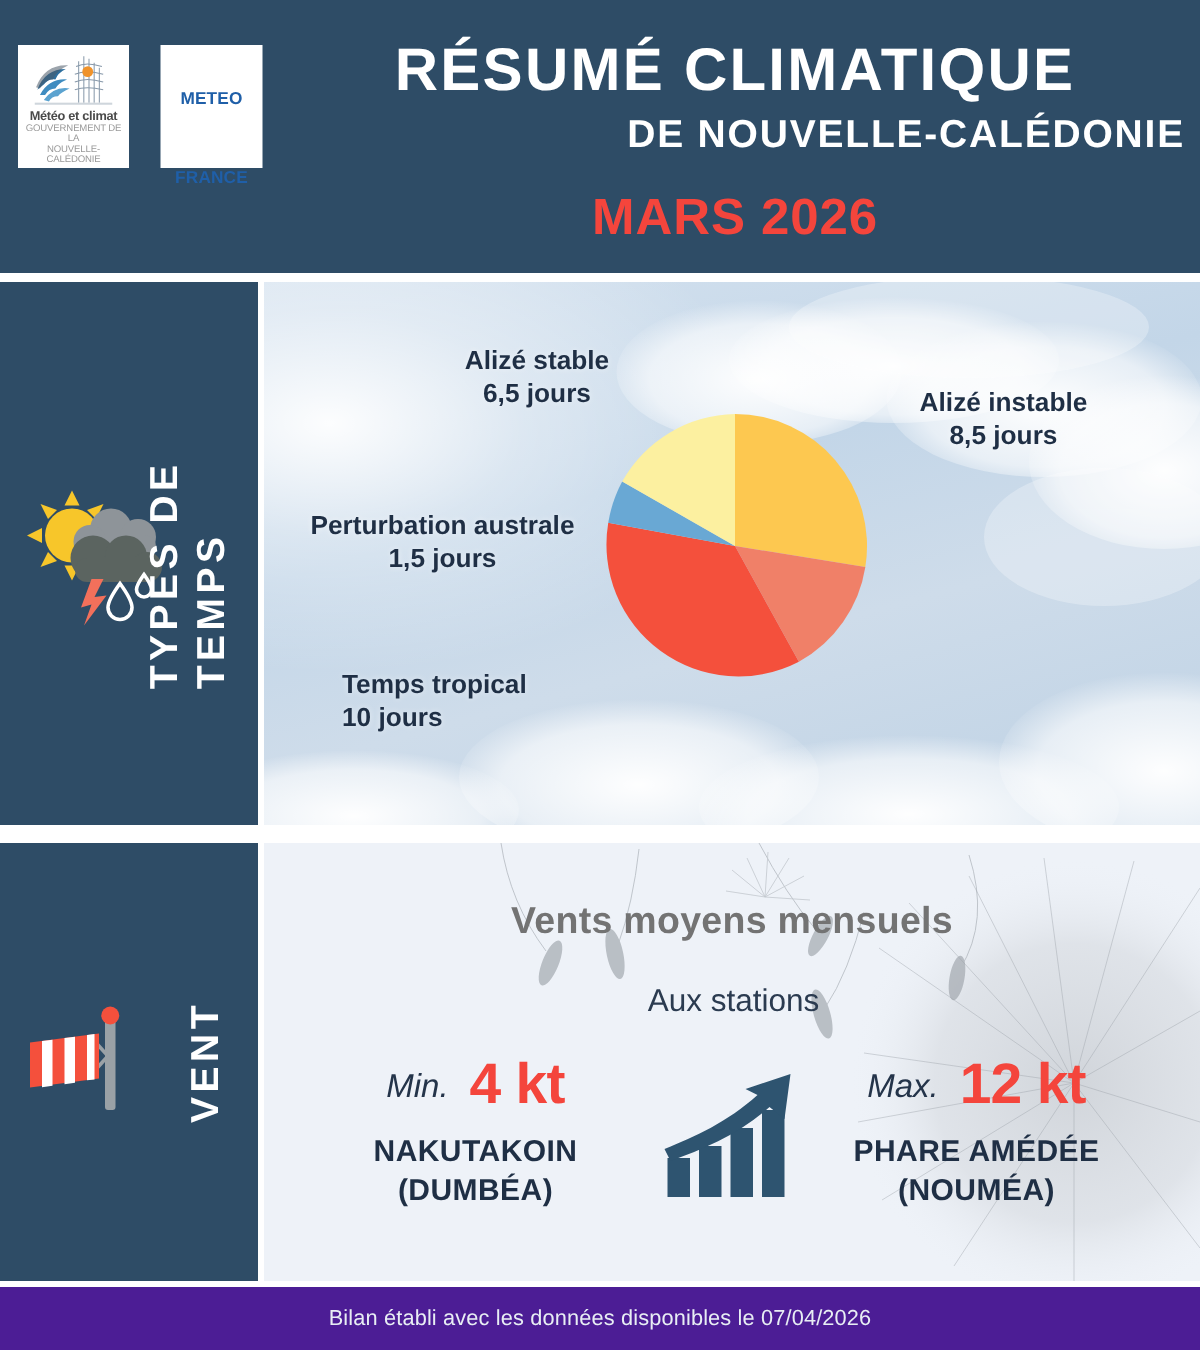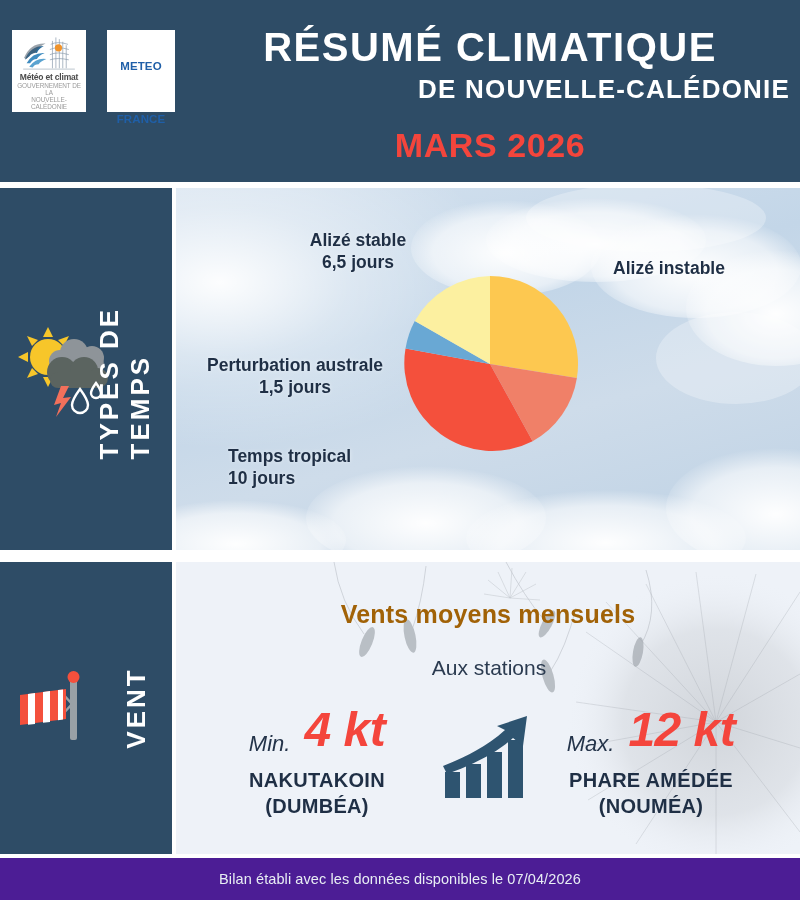--- a/index.html
+++ b/index.html
@@ -118,21 +118,21 @@
     width: 180px; height: 180px;
   }
   .pie-label {
     position: absolute;
     color: #1f2f45; font-weight: bold;
     font-size: 17.5px; line-height: 1.25;
     text-shadow: 0 0 4px rgba(255,255,255,.55);
   }
   #lab-alize-stable   { left: 92px;  top: 42px;  width: 180px; text-align: center; }
   #lab-alize-instable { left: 388px; top: 70px;  width: 210px; text-align: center; }
-  #lab-perturbation   { left: 0px;   top: 152px; width: 238px; text-align: center; margin-top: 15px; }
+  #lab-perturbation   { left: 0px;   top: 152px; width: 238px; text-align: center; }
   #lab-anticyclone    { left: 398px; top: 232px; width: 216px; text-align: center; }
   #lab-tropical       { left: 52px;  top: 258px; width: 190px; }
 
   
   #sec-wind {
     position: absolute; left: 0; top: 562px;
     width: 800px; height: 292px;
   }
   #rail-label-wind {
     right: 20px; top: 50%; transform: translateY(-50%) rotate(180deg);
@@ -142,41 +142,41 @@
     position: absolute; left: 12px; top: 50%;
     transform: translateY(-50%);
     width: 96px; height: 96px;
   }
   #panel-wind { background: #eef2f8; }
   #panel-wind .dandelion-svg { position:absolute; left:0; top:0; width:100%; height:100%; }
 
   #wind-title {
     position: absolute; left: 0; top: 38px; width: 624px;
     text-align: center;
-    color: #a16207; font-weight: bold; font-size: 25px;
+    color: #737373; font-weight: bold; font-size: 25px;
     letter-spacing: 0.2px;
   }
   #wind-subtitle {
     position: absolute; left: 148px; top: 94px; width: 330px;
     text-align: center;
     color: #2b3b50; font-size: 21px;
   }
 
   .station-block { position: absolute; width: 270px; text-align: center; }
   #station-min { left: 6px;   top: 140px; }
   #station-max { left: 340px; top: 140px; }
 
   .kt-row {
-    display: flex; align-items: flex-end; justify-content: center; gap: 14px;
+    display: flex; align-items: center; justify-content: center; gap: 14px;
   }
   .kt-prefix {
     font-size: 22px; font-style: italic; color: #24344a; font-weight: normal;
   }
   .kt-value {
-    font-size: 48px; font-weight: bold; color: #f4453c; letter-spacing: -0.5px; font-style: italic;
+    font-size: 38px; font-weight: bold; color: #f4453c; letter-spacing: -0.5px;
   }
   .station-name {
     margin-top: 10px;
     font-size: 20px; font-weight: bold; color: #1f2f45;
     line-height: 1.3; letter-spacing: 0.3px;
   }
 
   #growth-icon {
     position: absolute; left: 265px; top: 152px;
     width: 96px; height: 86px;
@@ -334,20 +334,21 @@
         </svg>
       </div>
 
       <div class="pie-label" id="lab-alize-stable">
         <div>Alizé stable</div>
         <div>6,5 jours</div>
       </div>
 
       <div class="pie-label" id="lab-alize-instable">
         <div>Alizé instable</div>
+        <div>8,5 jours</div>
       </div>
 
       <div class="pie-label" id="lab-perturbation">
         <div>Perturbation australe</div>
         <div>1,5 jours</div>
       </div>
 
 
       <div class="pie-label" id="lab-tropical">
         <div>Temps tropical</div>

